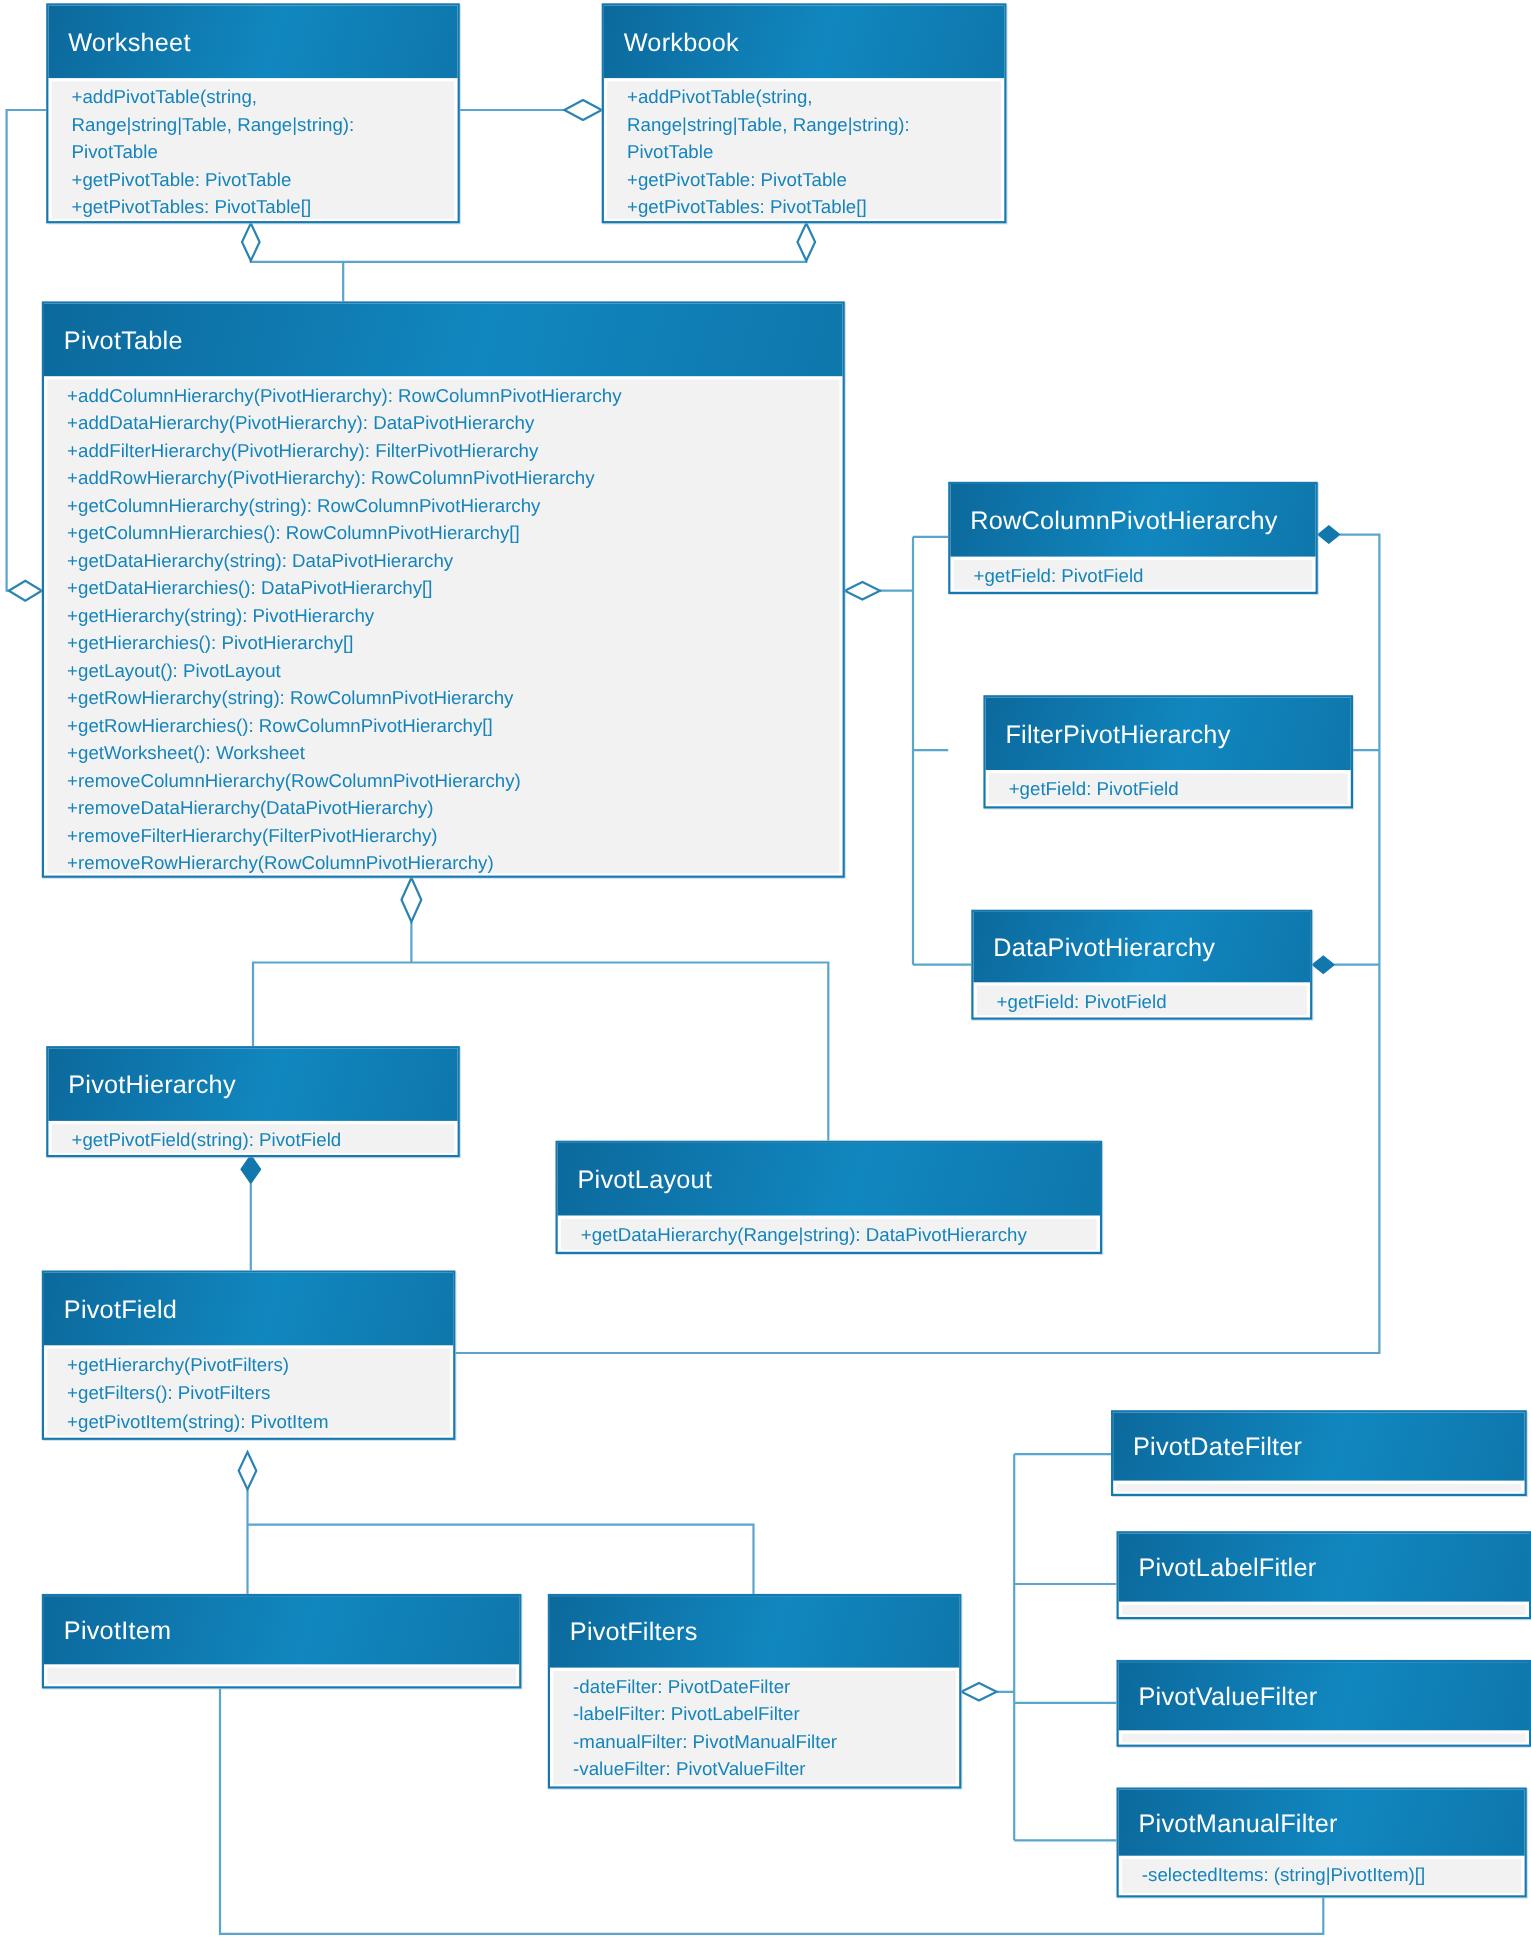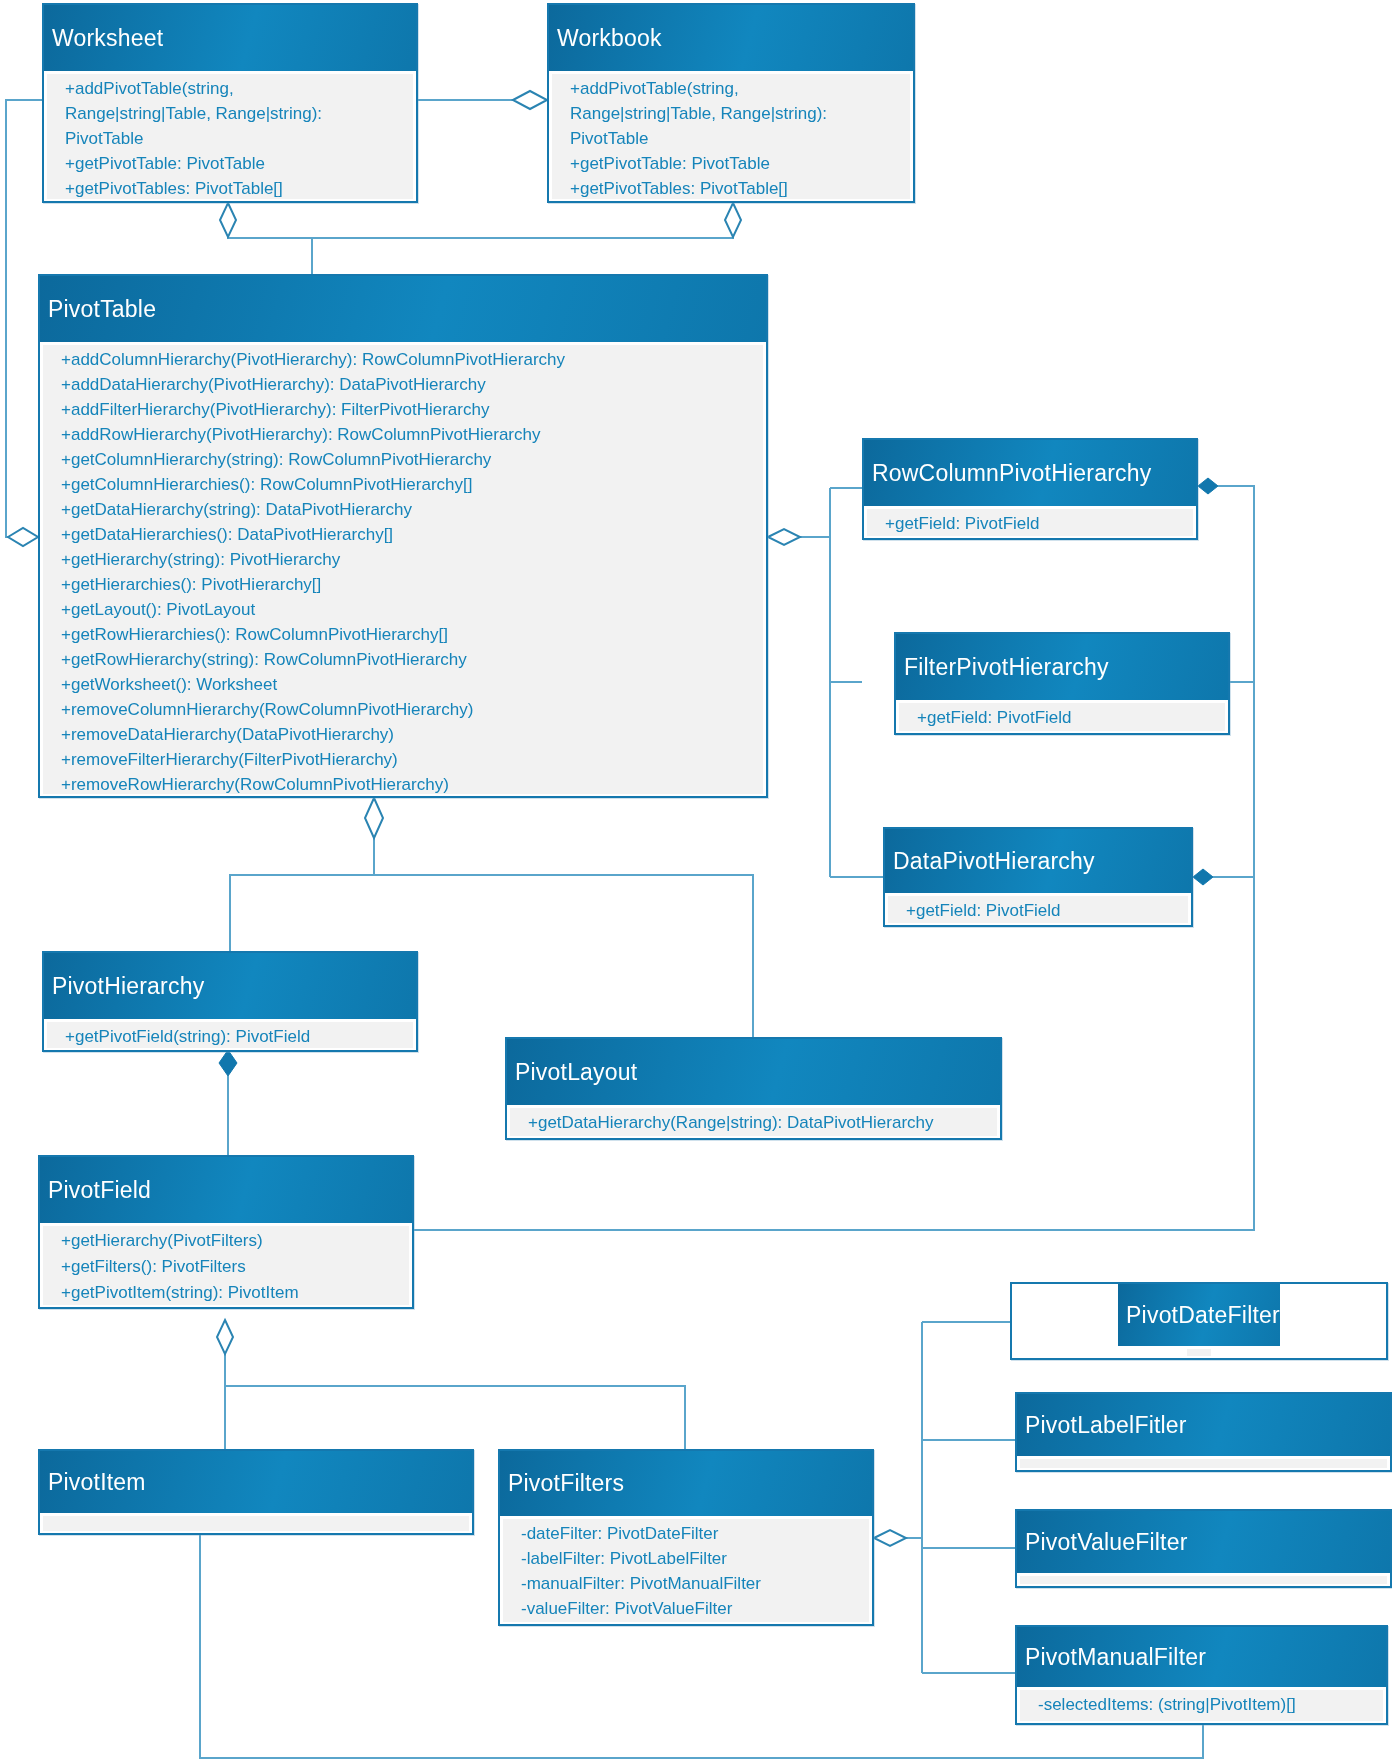--- a/index.html
+++ b/index.html
@@ -16,21 +16,21 @@
     box-shadow:1px 1px 0 rgba(120,170,200,.35);
   }
   .uml-header{
     height:var(--hh,66px);
     flex:0 0 auto;
     background:linear-gradient(105deg,#0c699c 0%,#1187bf 55%,#0e77ac 100%);
     color:#ffffff;
     font-size:23px;
     display:flex;
     align-items:center;
-    padding-left:8px;
+    padding-left:18px;
     letter-spacing:.2px;
   }
   .uml-body{
     flex:1 1 auto;
     margin:3px 3px 2px 3px;
     background:#f2f2f2;
     color:#1584ba;
     font-size:17px;
     line-height:25px;
     padding:2px 6px 0 18px;
@@ -112,22 +112,22 @@
         <div class="member">+addDataHierarchy(PivotHierarchy): DataPivotHierarchy</div>
         <div class="member">+addFilterHierarchy(PivotHierarchy): FilterPivotHierarchy</div>
         <div class="member">+addRowHierarchy(PivotHierarchy): RowColumnPivotHierarchy</div>
         <div class="member">+getColumnHierarchy(string): RowColumnPivotHierarchy</div>
         <div class="member">+getColumnHierarchies(): RowColumnPivotHierarchy[]</div>
         <div class="member">+getDataHierarchy(string): DataPivotHierarchy</div>
         <div class="member">+getDataHierarchies(): DataPivotHierarchy[]</div>
         <div class="member">+getHierarchy(string): PivotHierarchy</div>
         <div class="member">+getHierarchies(): PivotHierarchy[]</div>
         <div class="member">+getLayout(): PivotLayout</div>
+        <div class="member">+getRowHierarchy(string): RowColumnPivotHierarchy</div>
         <div class="member">+getRowHierarchies(): RowColumnPivotHierarchy[]</div>
-        <div class="member">+getRowHierarchy(string): RowColumnPivotHierarchy</div>
         <div class="member">+getWorksheet(): Worksheet</div>
         <div class="member">+removeColumnHierarchy(RowColumnPivotHierarchy)</div>
         <div class="member">+removeDataHierarchy(DataPivotHierarchy)</div>
         <div class="member">+removeFilterHierarchy(FilterPivotHierarchy)</div>
         <div class="member">+removeRowHierarchy(RowColumnPivotHierarchy)</div>
       </div>
   </div>
 
   <div class="uml-class lh26" style="left:862px;top:438px;width:336px;height:102px;--hh:66px;">
     <div class="uml-header">RowColumnPivotHierarchy</div>
@@ -181,21 +181,21 @@
   <div class="uml-class" style="left:498px;top:1449px;width:376px;height:177px;--hh:65px;">
     <div class="uml-header">PivotFilters</div>
     <div class="uml-body">
         <div class="member">-dateFilter: PivotDateFilter</div>
         <div class="member">-labelFilter: PivotLabelFilter</div>
         <div class="member">-manualFilter: PivotManualFilter</div>
         <div class="member">-valueFilter: PivotValueFilter</div>
       </div>
   </div>
 
-  <div class="uml-class" style="left:1010px;top:1282px;width:378px;height:78px;align-items:center;--hh:62px;">
+  <div class="uml-class" style="left:1010px;top:1282px;width:378px;height:78px;--hh:62px;">
     <div class="uml-header">PivotDateFilter</div>
     <div class="uml-body"></div>
   </div>
 
   <div class="uml-class" style="left:1015px;top:1392px;width:377px;height:80px;--hh:62px;">
     <div class="uml-header">PivotLabelFitler</div>
     <div class="uml-body"></div>
   </div>
 
   <div class="uml-class" style="left:1015px;top:1509px;width:377px;height:79px;--hh:62px;">

